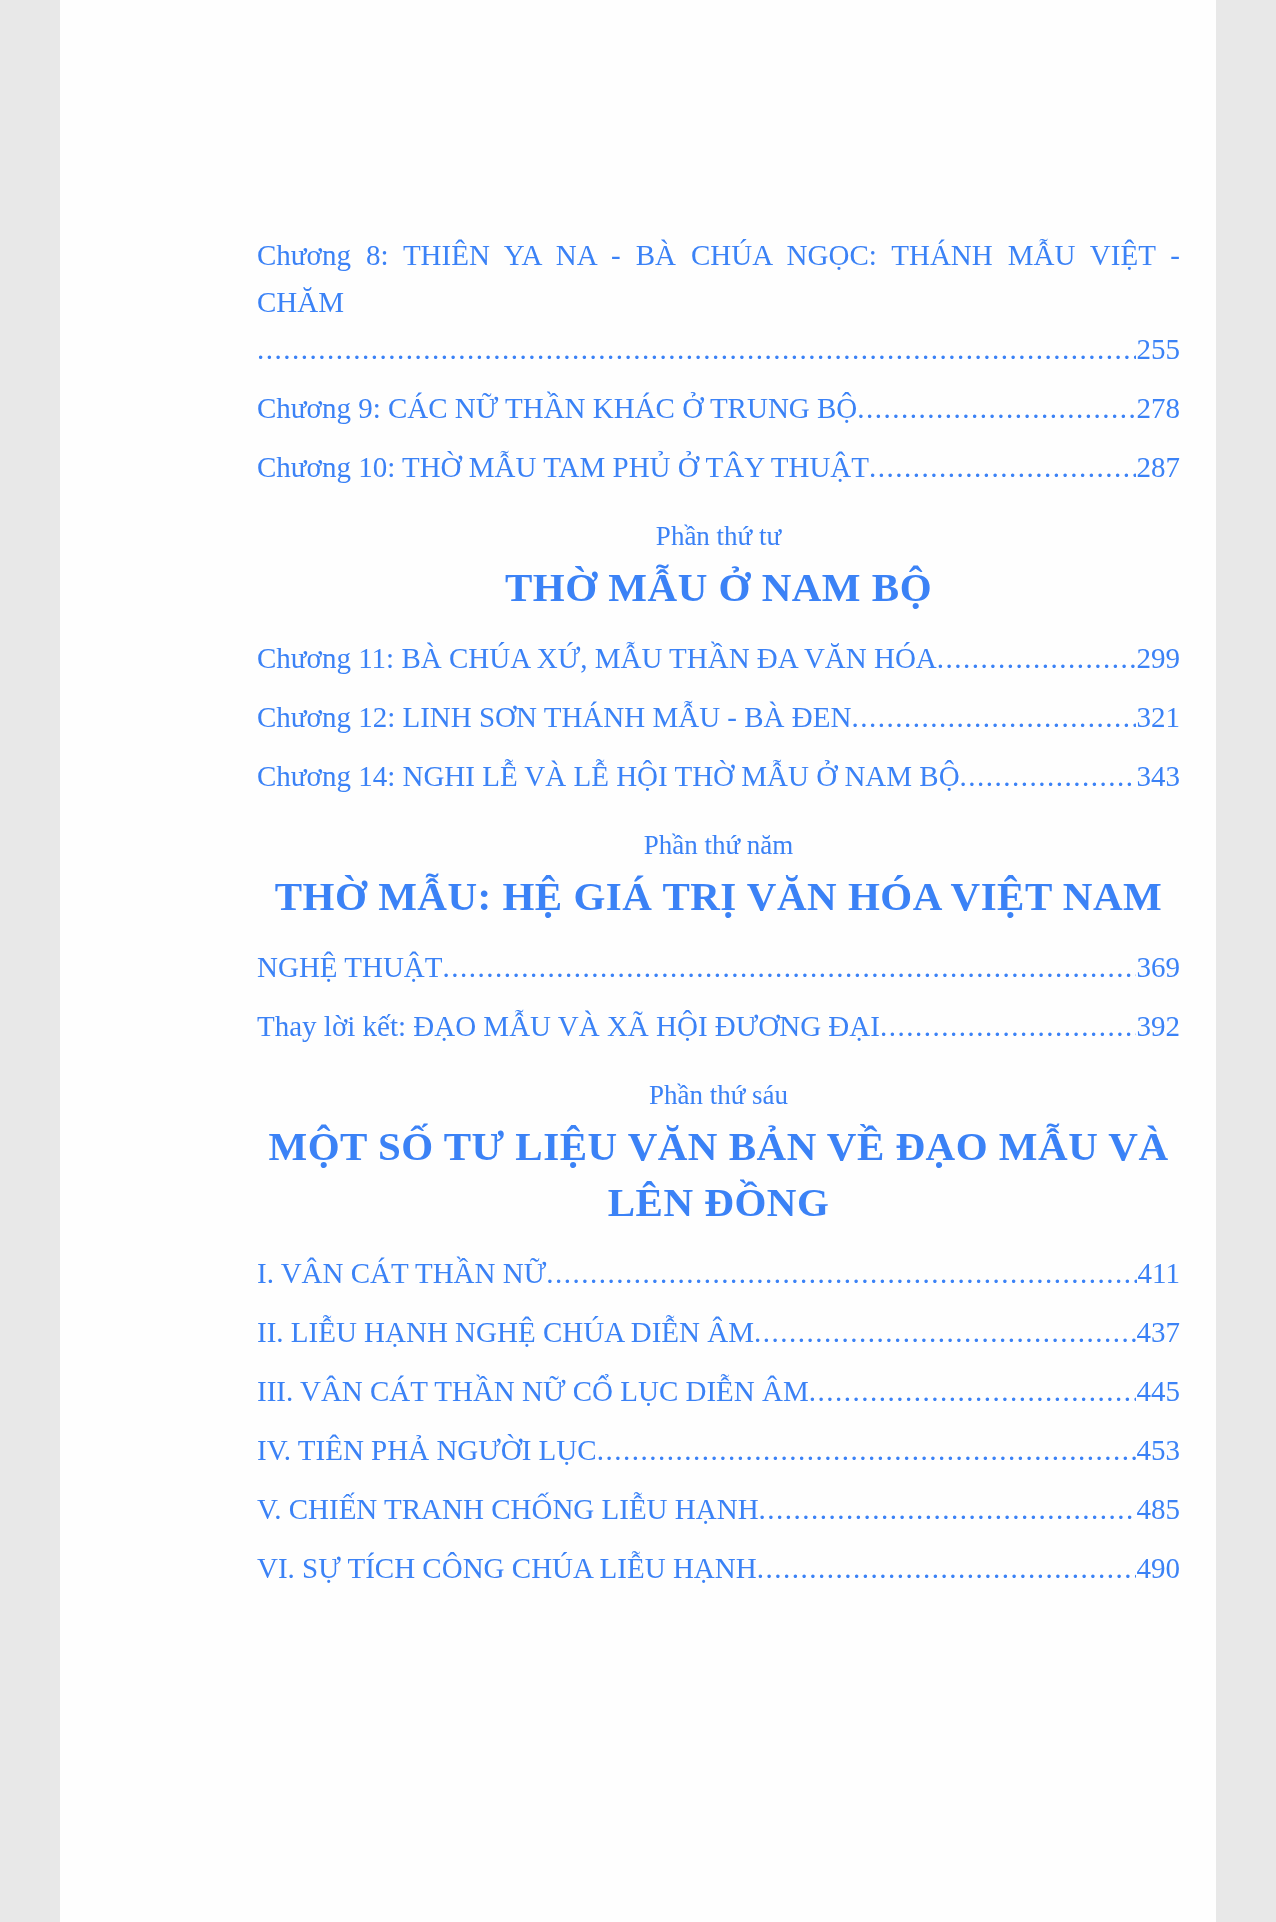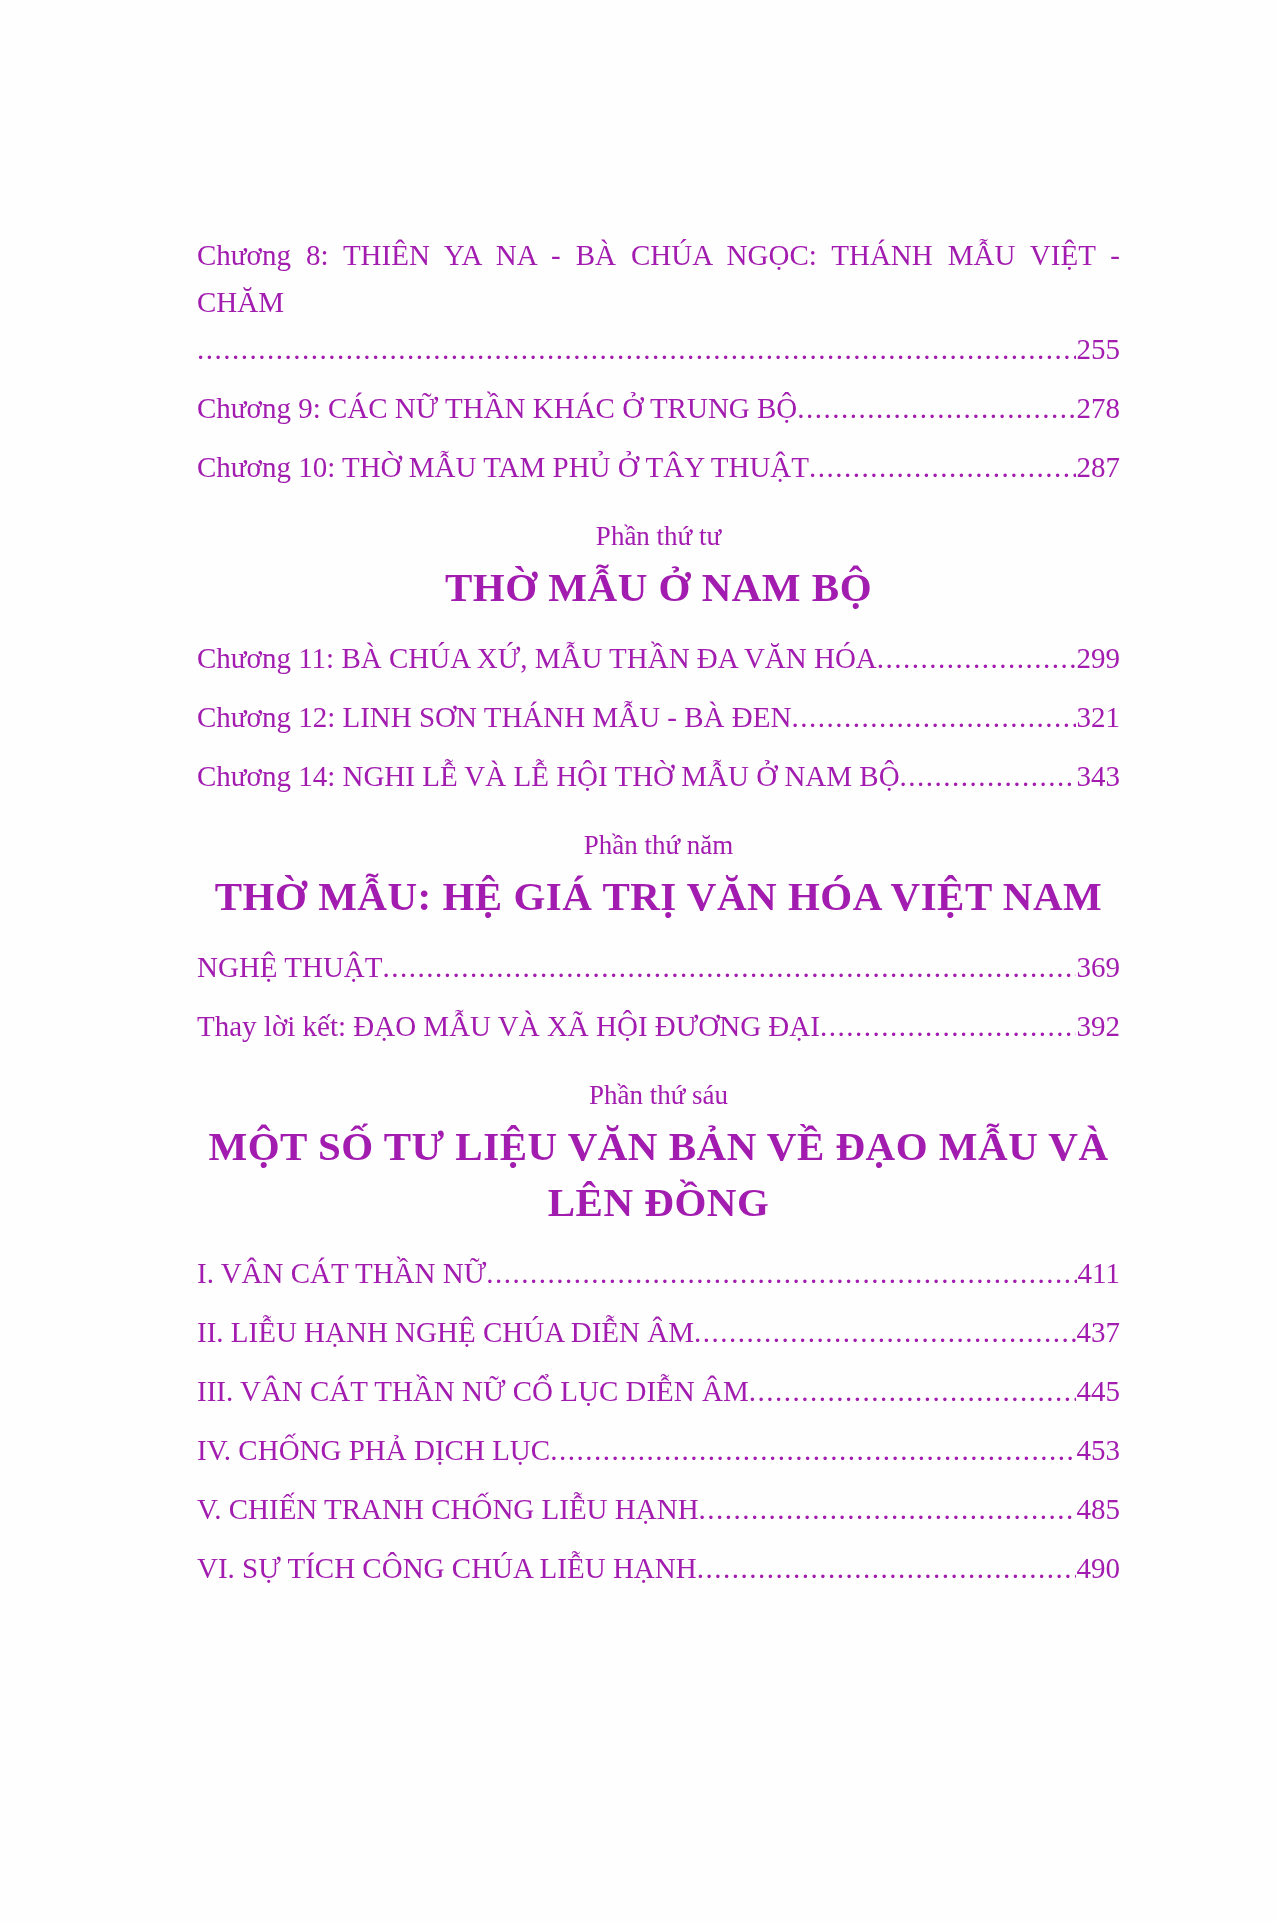--- a/index.html
+++ b/index.html
@@ -2,25 +2,25 @@
 <html lang="vi"><head>
 <meta charset="utf-8">
 <style>
   html, body {
     margin: 0;
     padding: 0;
     background: #e8e8e8;
   }
   .page {
     position: relative;
-    width: 1276px;
+    width: 1156px;
     height: 1922px;
     margin: 0 auto;
     background: #fefefe;
-    color: #a21caf;
+    color: #3b82f6;
     font-family: "Liberation Serif", "DejaVu Serif", serif;
     overflow: hidden;
   }
   .toc-content {
     position: absolute;
     left: 197px;
     top: 232px;
     width: 923px;
   }
   .toc-content > *:first-child { margin-top: 0; }
@@ -147,21 +147,21 @@
         <span class="toc-label">II. LIỄU HẠNH NGHỆ CHÚA DIỄN ÂM</span>
         <span class="toc-leader"></span>
         <span class="toc-page">437</span>
       </div>
       <div class="toc-row single">
         <span class="toc-label">III. VÂN CÁT THẦN NỮ CỔ LỤC DIỄN ÂM</span>
         <span class="toc-leader"></span>
         <span class="toc-page">445</span>
       </div>
       <div class="toc-row single">
-        <span class="toc-label">IV. CHỐNG PHẢ DỊCH LỤC</span>
+        <span class="toc-label">IV. TIÊN PHẢ NGƯỜI LỤC</span>
         <span class="toc-leader"></span>
         <span class="toc-page">453</span>
       </div>
       <div class="toc-row single">
         <span class="toc-label">V. CHIẾN TRANH CHỐNG LIỄU HẠNH</span>
         <span class="toc-leader"></span>
         <span class="toc-page">485</span>
       </div>
       <div class="toc-row single">
         <span class="toc-label">VI. SỰ TÍCH CÔNG CHÚA LIỄU HẠNH</span>

